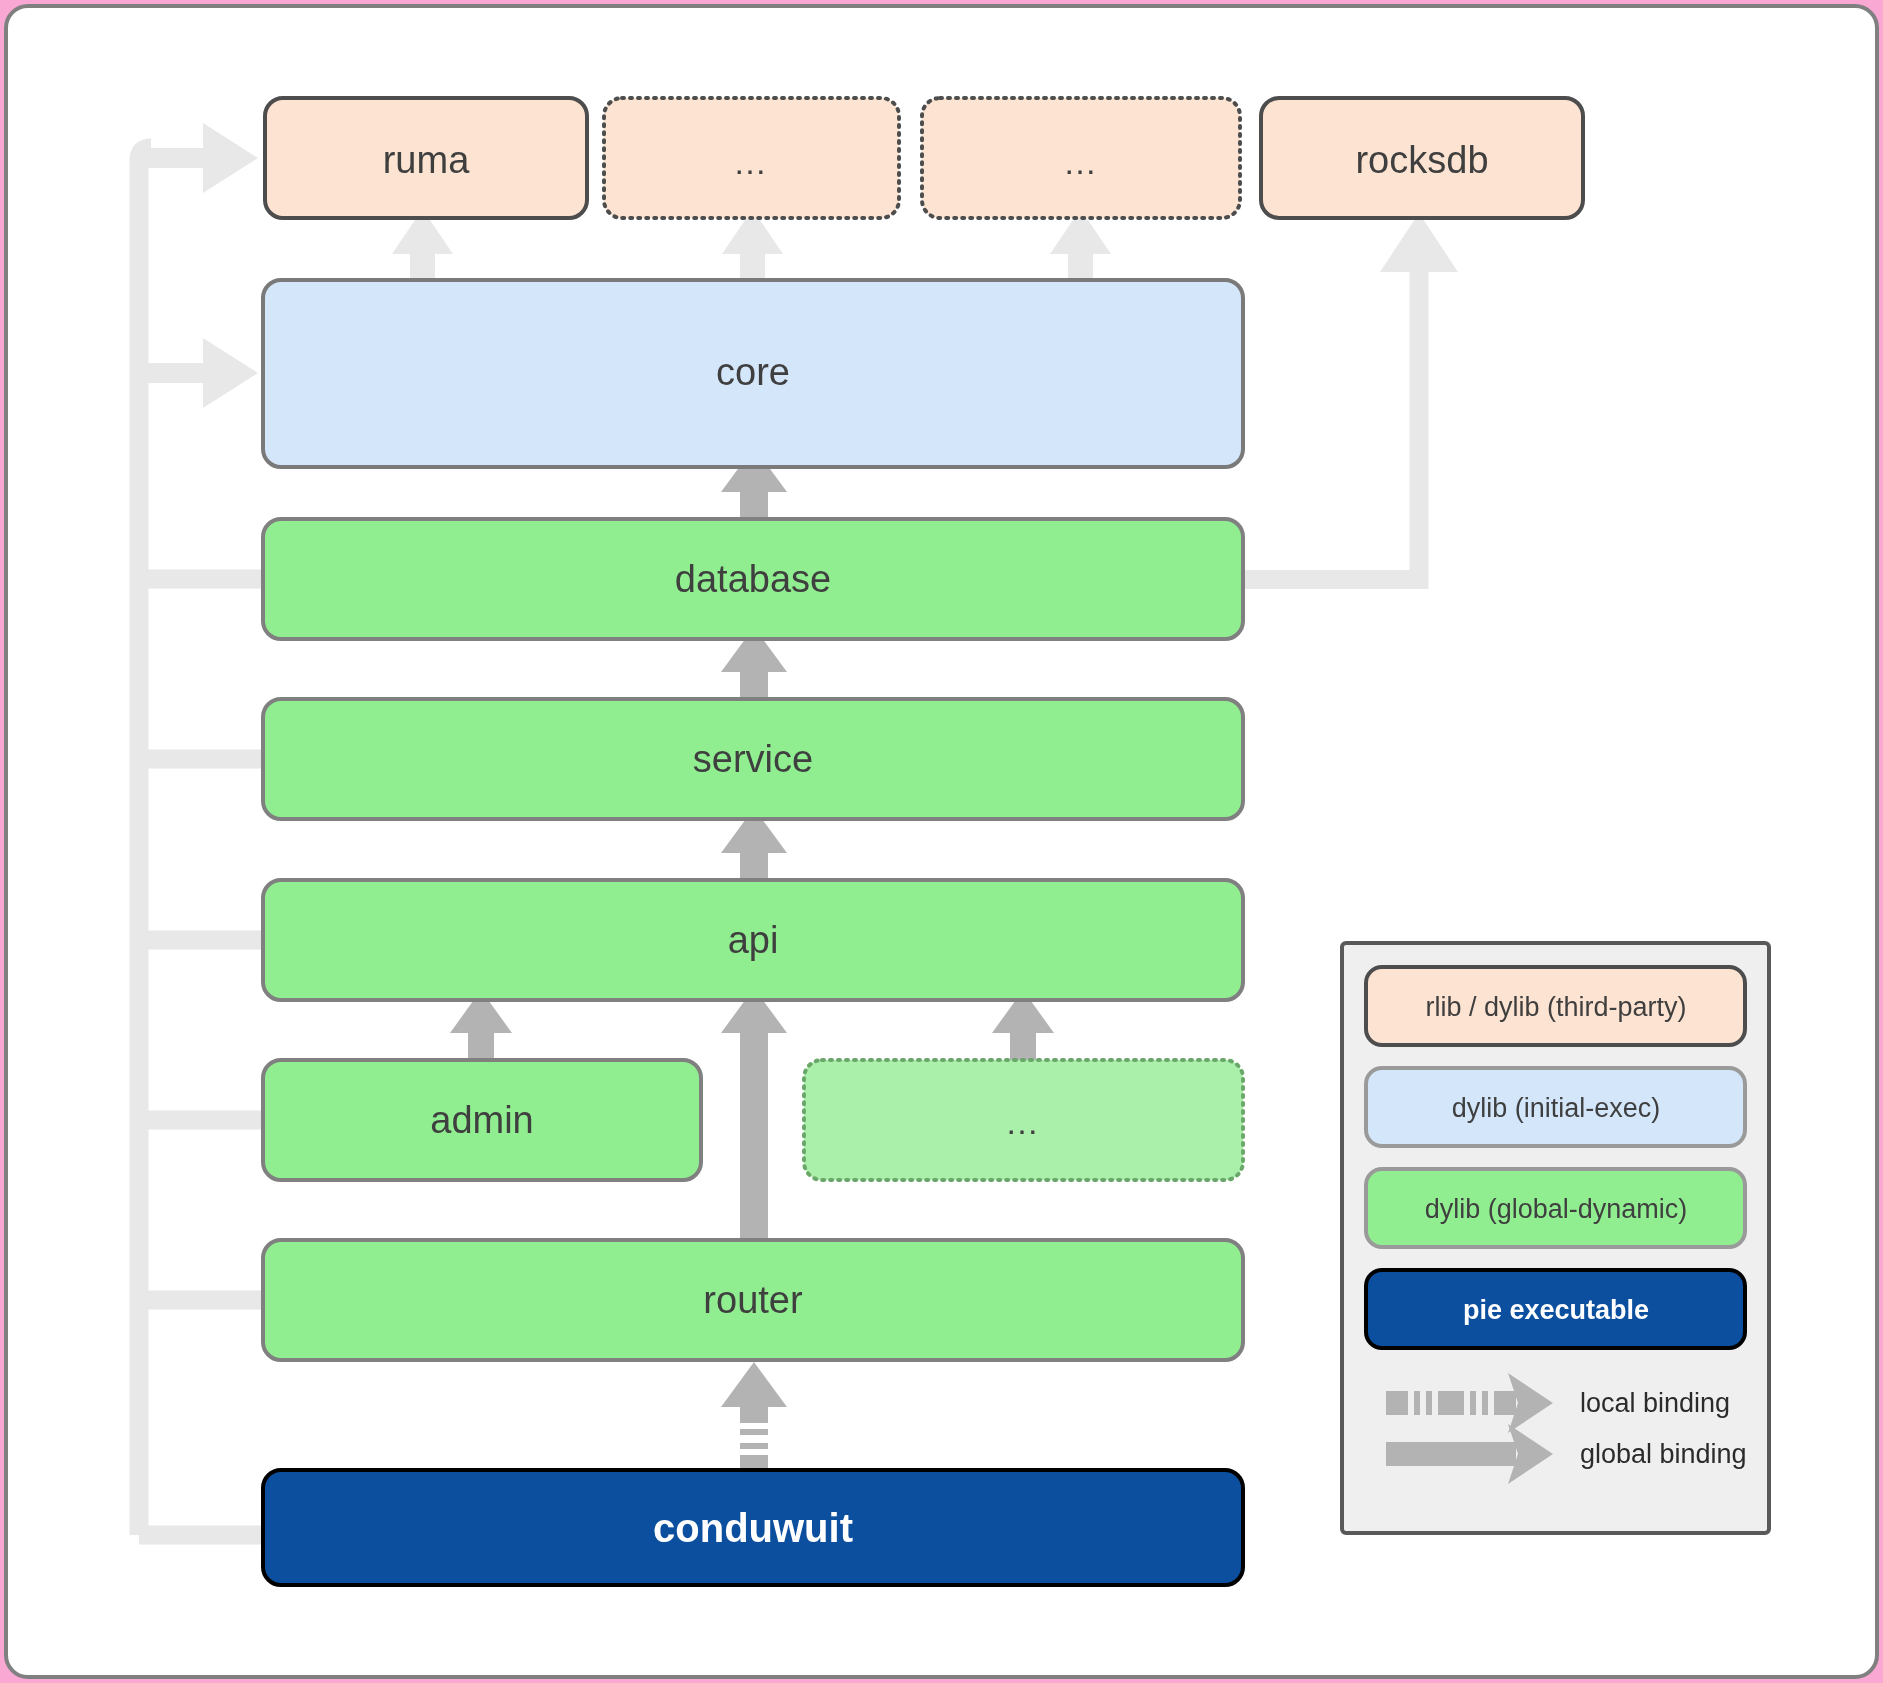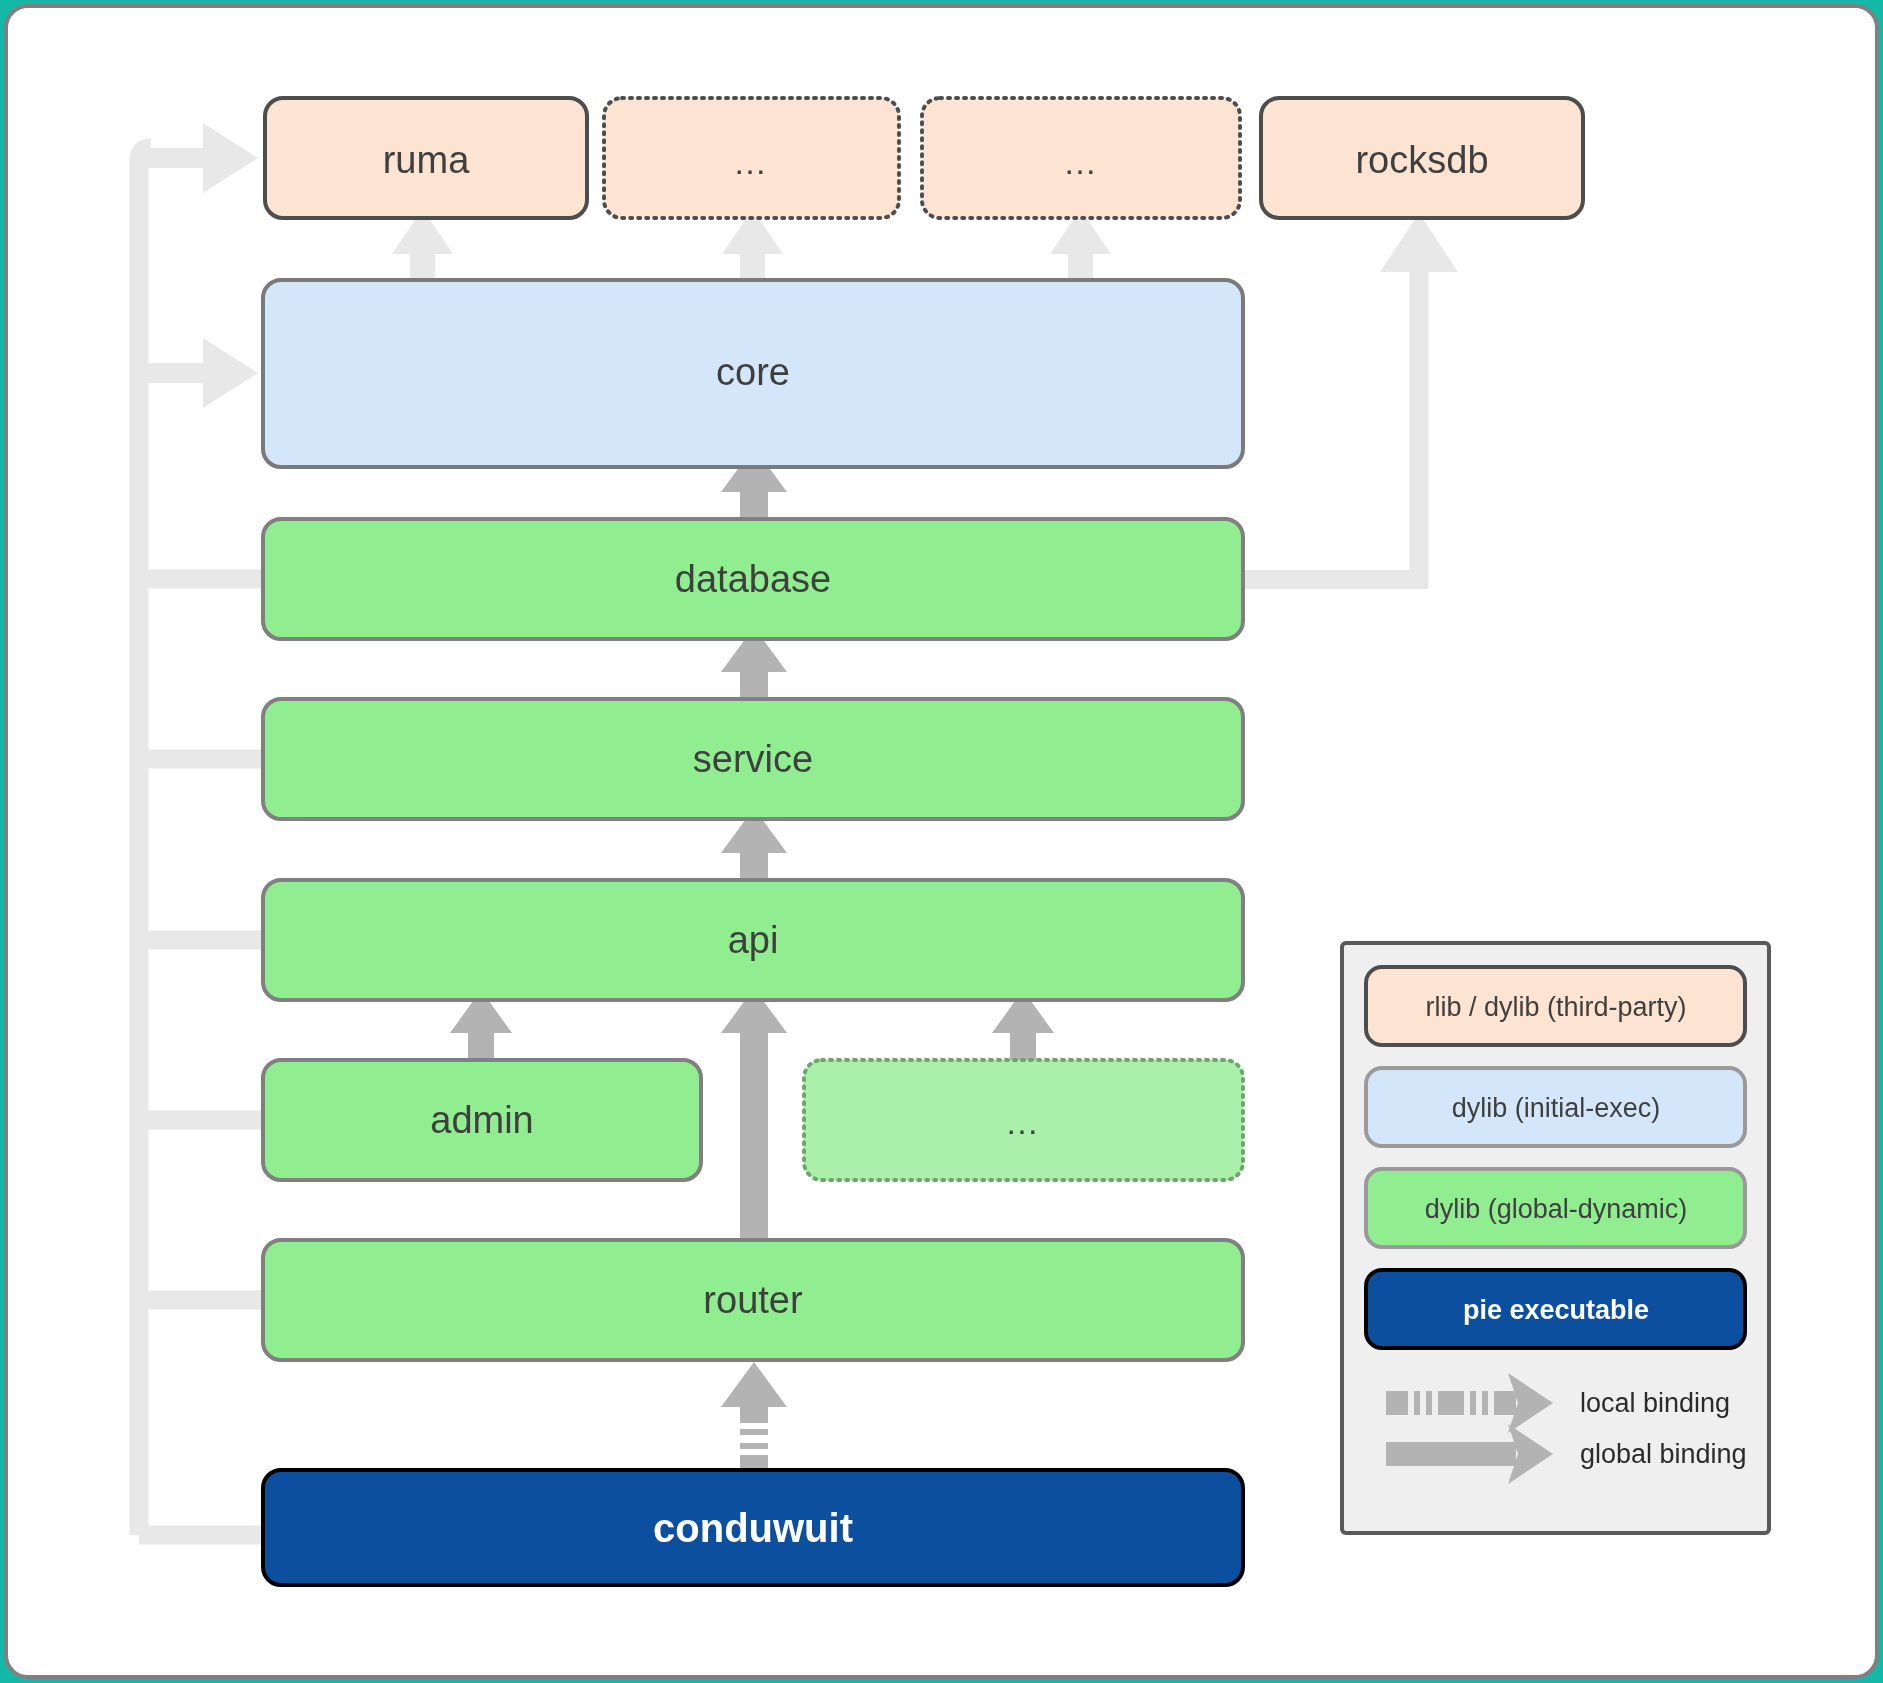--- a/index.html
+++ b/index.html
@@ -5,21 +5,21 @@
   html, body {
     margin: 0;
     padding: 0;
     background: #ffffff;
     font-family: "Liberation Sans", sans-serif;
   }
   #stage {
     position: relative;
     width: 1883px;
     height: 1683px;
-    background: #14b8a6;
+    background: #f9a8d4;
     overflow: hidden;
   }
   #diagram-svg {
     position: absolute;
     left: 0;
     top: 0;
     width: 1883px;
     height: 1683px;
     display: block;
   }

